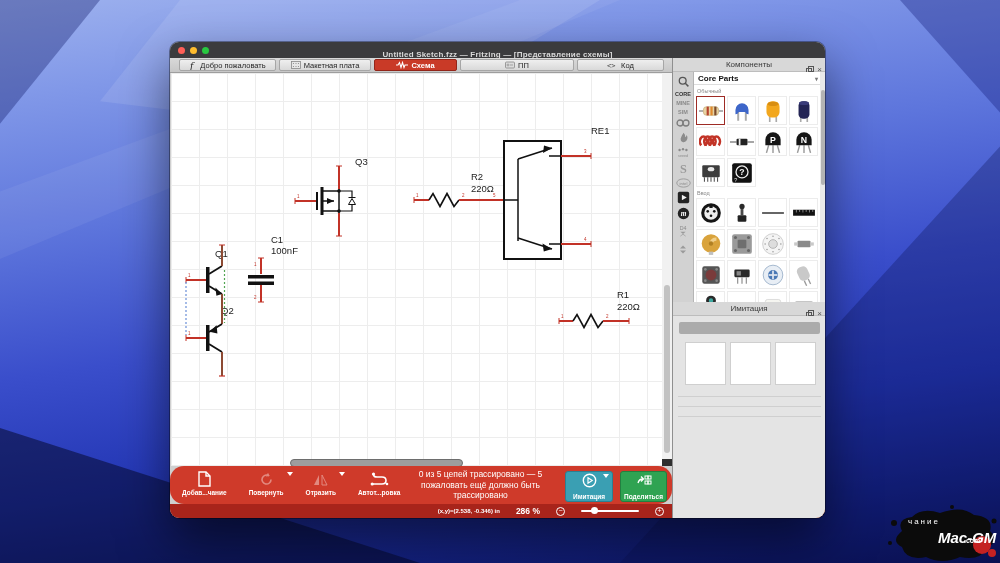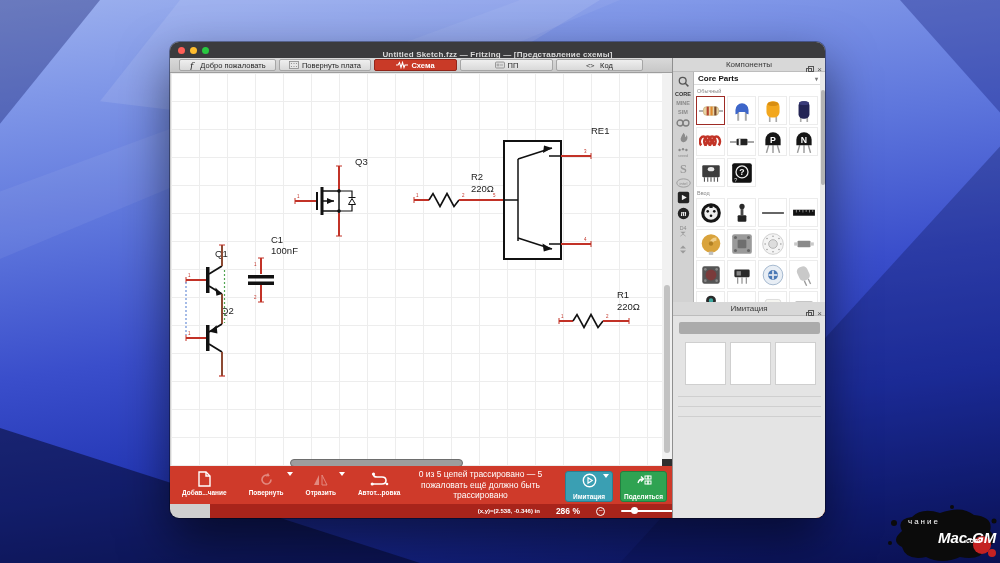--- a/index.html
+++ b/index.html
@@ -50,38 +50,38 @@
   .fz-mark { position:absolute; left:14px; top:352px; font-size:23px; letter-spacing:1px;
     color:#c9c9c4; font-family:"DejaVu Sans Mono",monospace; }
   .vscroll { position:absolute; left:492px; top:15px; width:10px; height:386px; background:#f1f1f1; }
   .vthumb { position:absolute; left:2px; top:212px; width:6px; height:168px; background:#c2c2c2; border-radius:3px; }
   .scroll-corner { position:absolute; left:492px; top:401px; width:10px; height:7px; background:#2f2f2f; }
   .hscroll { position:absolute; left:120px; top:401px; width:173px; height:8px;
     background:#9d9d9d; border:1px solid #6d6d6d; border-radius:4px; }
 
   
   .toolbar { position:absolute; left:0; top:408px; width:502px; height:38px; background:#cf3a2a;
-    display:flex; align-items:flex-start; padding:4px 0 12px 12px; gap:20px; }
+    display:flex; align-items:flex-start; padding:4px 0 12px 12px; gap:20px;border-radius:14px; }
   .tb-btn { position:relative; display:flex; flex-direction:column; align-items:center; gap:2px; color:#fff; }
   .tb-btn .ticn { height:17px; display:flex; align-items:flex-end; }
   .tb-btn .tlbl { font-size:6.5px; font-weight:bold; white-space:nowrap; }
   .tb-btn.disabled .ticn { opacity:.4; }
   .caret { position:absolute; top:2px; right:-9px; width:0; height:0;
     border-left:3px solid transparent; border-right:3px solid transparent; border-top:4px solid #fff; }
   .status-text { position:absolute; left:228px; top:3px; width:165px; text-align:center;
     color:#fff; font-size:8.5px; line-height:1.25; }
   .act-btn { position:absolute; top:5px; height:31px; border-radius:3px; color:#fff;
     display:flex; flex-direction:column; align-items:center; justify-content:center; gap:1px; }
   .act-btn .albl { font-size:6.5px; font-weight:bold; }
   .btn-sim { left:395px; width:48px; background:#3a9fb3; border:1px solid #2c7f91; }
   .btn-share { left:450px; width:47px; background:#2fa352; border:1px solid #228040; }
   .btn-sim .caret { right:3px; top:2px; }
 
   .statusbar { position:absolute; left:0; top:446px; width:502px; height:14px; background:#a8241b;
-    display:flex; align-items:center; justify-content:flex-end; gap:16px; padding-right:8px; color:#fff;margin-left:40px; }
+    display:flex; align-items:center; justify-content:flex-end; gap:16px; padding-right:8px; color:#fff; }
   .coords { font-size:6px; font-weight:bold; }
   .zoomlvl { font-size:8.5px; font-weight:bold; }
   .zicon { width:9px; height:9px; border:1.2px solid #fff; border-radius:50%; font-size:7px;
     line-height:6px; text-align:center; color:#fff; }
   .zslider { position:relative; width:58px; height:2px; background:#fff; border-radius:1px; }
   .zknob { position:absolute; left:10px; top:-3px; width:7px; height:7px; background:#fff; border-radius:50%; }
 
   
   .right-col { position:absolute; left:502px; top:16px; width:153px; height:460px;
     background:#c2410c; border-left:1px solid #8f8f8f; }
@@ -163,31 +163,31 @@
                 <g fill="#888">
                   <circle cx="2.5" cy="2.5" r="0.6"></circle>
                   <circle cx="5" cy="2.5" r="0.6"></circle>
                   <circle cx="7.5" cy="2.5" r="0.6"></circle>
                   <circle cx="2.5" cy="5.5" r="0.6"></circle>
                   <circle cx="5" cy="5.5" r="0.6"></circle>
                   <circle cx="7.5" cy="5.5" r="0.6"></circle>
                 </g>
               </svg>
             </span>
-            <span>Повернуть плата</span>
+            <span>Макетная плата</span>
           </div>
           <div class="tab active" style="width: 83px;">
             <span class="ticon">
               <svg width="12" height="8" viewBox="0 0 12 8">
                 <polyline points="0,4 2,4 3.5,1.5 5,6.5 6.5,1.5 8,6.5 9,4 12,4" fill="none" stroke="#fff" stroke-width="1.1"></polyline>
               </svg>
             </span>
             <span>Схема</span>
           </div>
-          <div class="tab" style="width: 93px; align-items: center;">
+          <div class="tab" style="width: 114px; align-items: center;">
             <span class="ticon">
               <svg width="10" height="8" viewBox="0 0 10 8">
                 <rect x="0.5" y="1" width="9" height="6" rx="1" fill="#dcdcdc" stroke="#888" stroke-width="0.8"></rect>
                 <circle cx="3" cy="4" r="1" fill="none" stroke="#888" stroke-width="0.7"></circle>
                 <line x1="5" y1="4" x2="8" y2="4" stroke="#888" stroke-width="0.7"></line>
               </svg>
             </span>
             <span>ПП</span>
           </div>
           <div class="tab" style="width: 87px;">

